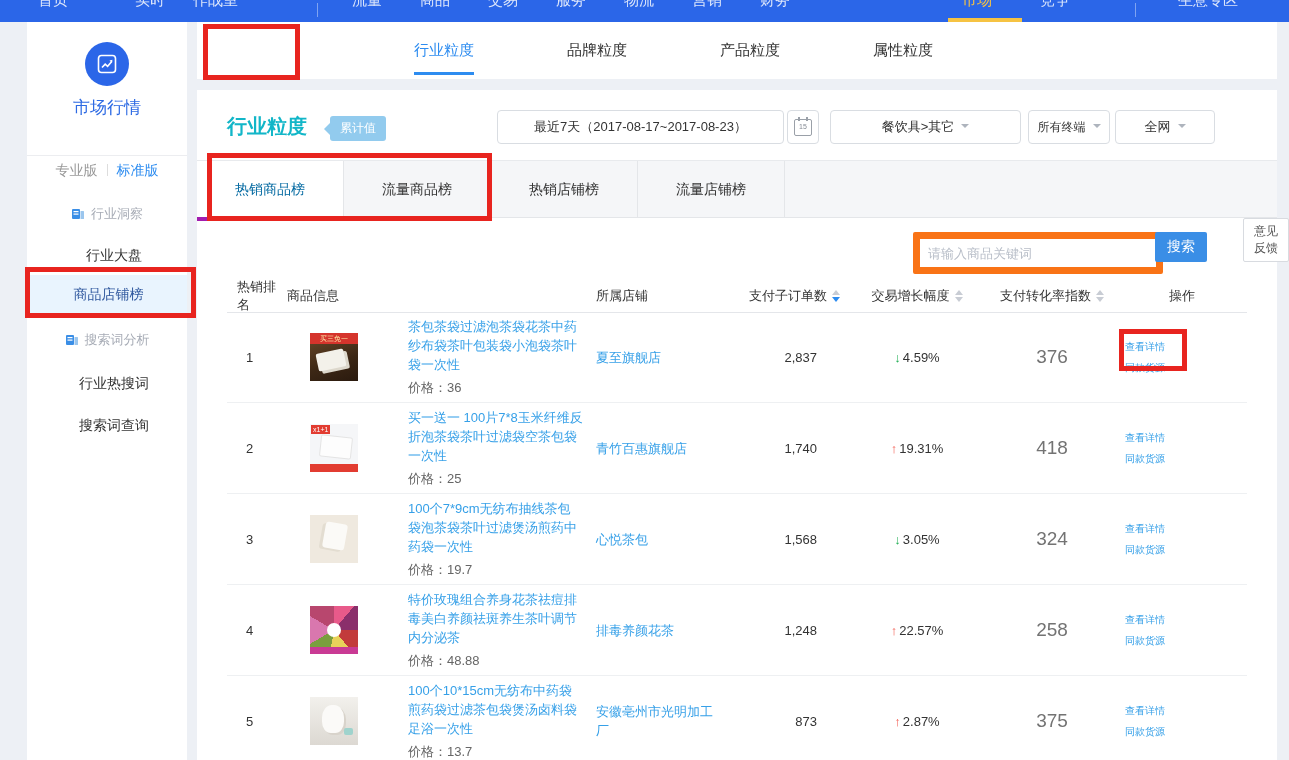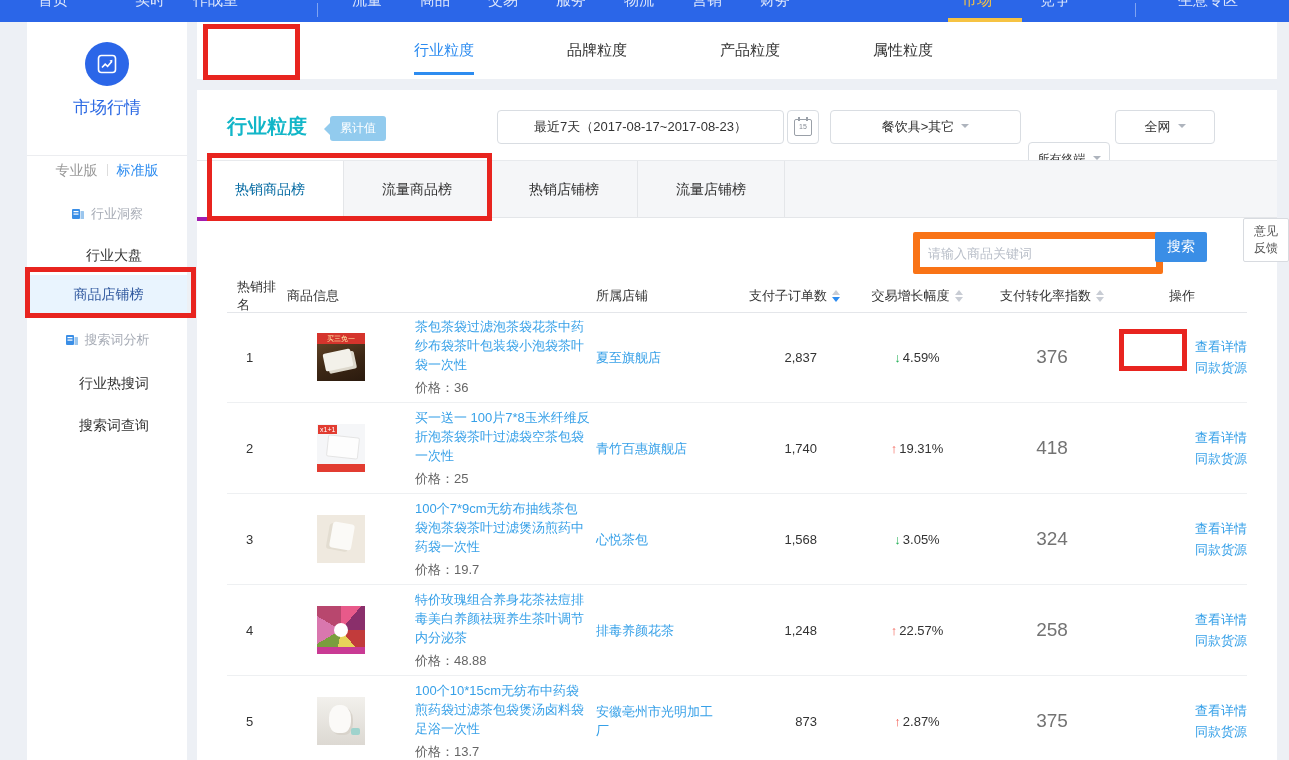--- a/index.html
+++ b/index.html
@@ -46,21 +46,21 @@
                  border:6px solid transparent;border-right-color:#92cbee;border-left:none;}
   .fbox{position:absolute;top:20px;height:32px;line-height:32px;border:1px solid #d9dde2;border-radius:4px;
         background:#fff;text-align:center;font-size:13px;color:#333;cursor:pointer;}
   .fbox.date{left:300px;width:285px;}
   .fbox.calbox{left:590px;width:30px;display:flex;align-items:center;justify-content:center;}
   .minical{width:16px;height:15px;border:1px solid #9aa0a8;border-radius:2px;position:relative;font-size:7px;
            line-height:14px;color:#858b94;text-align:center;}
   .minical::before{content:"";position:absolute;top:-3px;left:3px;width:2px;height:4px;background:#9aa0a8;}
   .minical::after{content:"";position:absolute;top:-3px;right:3px;width:2px;height:4px;background:#9aa0a8;}
   .fbox.cat{left:633px;width:189px;}
-  .fbox.term{left:831px;width:80px;font-size:12px;margin-top:32px;}
+  .fbox.term{left:831px;width:80px;font-size:12px;}
   .fbox.net{left:918px;width:98px;}
   .caret{display:inline-block;width:0;height:0;border:4px solid transparent;border-top-color:#aeb4bd;
          margin-left:7px;vertical-align:-1px;}
 
   
   .subbar{position:absolute;left:0;top:70px;width:1080px;height:57px;background:#f5f6f8;
           border-top:1px solid #e8eaed;display:flex;}
   .subtab{width:146px;height:56px;line-height:56px;text-align:center;font-size:14px;color:#333;
           border-right:1px solid #e4e6e9;border-bottom:1px solid #e4e6e9;cursor:pointer;}
   .subtab.active{background:#fff;color:#0369a1;border-bottom:4px solid #a21caf;}
@@ -84,35 +84,35 @@
   .hc2{text-align:center;}
   .sort{display:inline-flex;flex-direction:column;margin-left:5px;}
   .sort i{display:block;width:0;height:0;border:4px solid transparent;}
   .sort .su{border-bottom:5px solid #c8ccd4;margin-bottom:2px;}
   .sort .sd{border-top:5px solid #c8ccd4;}
   .sort .sd.on{border-top-color:#2d8cf0;}
 
   .tbody{position:absolute;left:0;top:222px;width:1080px;}
   .trow .grid{align-items:center;height:90px;border-bottom:1px solid #eef0f2;}
   .c1{text-align:center;padding-right:15px;font-size:13px;color:#333;}
-  .c2{display:flex;align-items:center;justify-content:flex-end;}
+  .c2{display:flex;align-items:center;}
   .pimg{width:48px;height:48px;margin-left:23px;position:relative;overflow:hidden;flex-shrink:0;cursor:pointer;}
   .pinfo{margin-left:50px;width:175px;}
   .ptitle{font-size:13px;line-height:19px;color:#36a0e8;cursor:pointer;}
   .pprice{font-size:13px;color:#666;margin-top:5px;}
   .c3{padding-left:6px;padding-right:26px;}
   .shop{font-size:13px;line-height:19px;color:#36a0e8;cursor:pointer;}
   .c4{text-align:right;padding-right:30px;font-size:13px;color:#333;}
   .c5{text-align:center;font-size:13px;color:#333;}
   .garrow{font-size:13px;font-weight:bold;margin-right:2px;}
   .gup{color:#f2574c;}
   .gdown{color:#1fae53;}
   .c6{text-align:center;font-size:19px;color:#737373;}
   .c7{padding-left:8px;}
-  .alink{display:block;font-size:13px;line-height:21px;color:#36a0e8;cursor:pointer;text-decoration:none;text-align:right;}
+  .alink{display:block;font-size:10px;line-height:21px;color:#36a0e8;cursor:pointer;text-decoration:none;}
 
   
   .r1 .pimg{background:linear-gradient(160deg,#6b4a2a,#3c2715 60%,#2a1a0e);}
   .r1 .ibanner{position:absolute;top:0;left:0;right:0;height:11px;background:#d5342c;color:#ffe9a8;
                font-size:7px;line-height:11px;text-align:center;overflow:hidden;}
   .r1 .s1{position:absolute;top:18px;left:7px;width:28px;height:18px;background:#f3f1ea;border-radius:2px;
           transform:rotate(-12deg);box-shadow:3px 3px 0 #ddd8cc;}
   .r2 .pimg{background:#f5f6f8;}
   .r2 .ibadge{position:absolute;top:1px;left:1px;background:#e23c31;color:#fff;font-size:7px;padding:1px 2px;z-index:2;}
   .r2 .s1{position:absolute;top:12px;left:10px;width:30px;height:20px;background:#fdfdfd;border:1px solid #e4e4e4;

